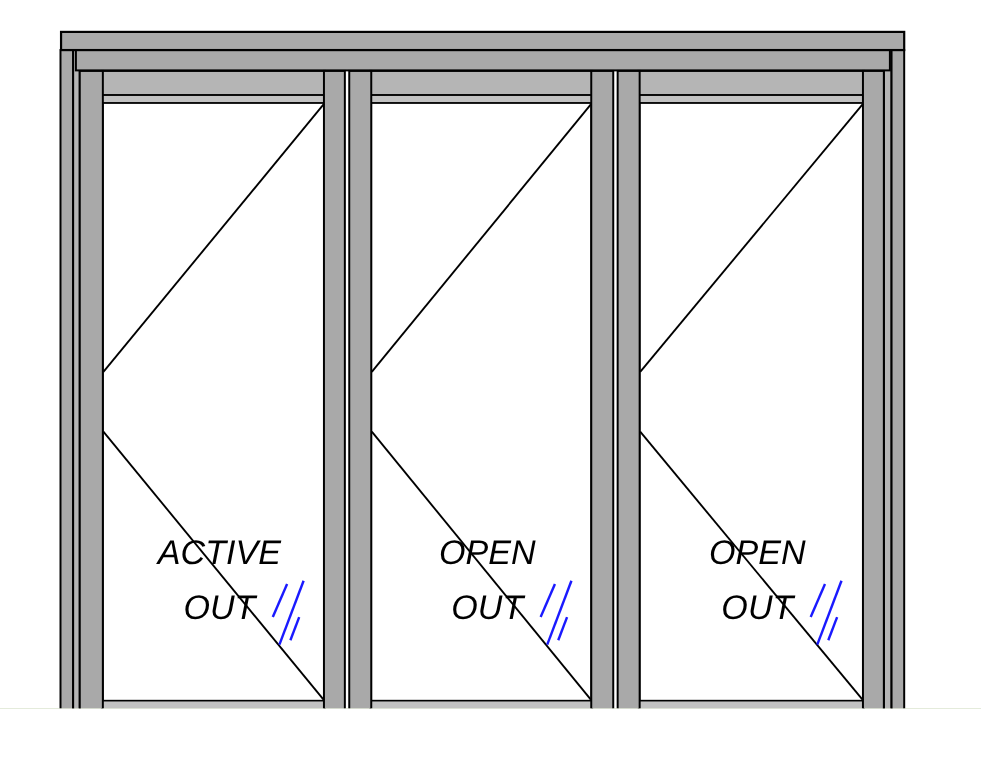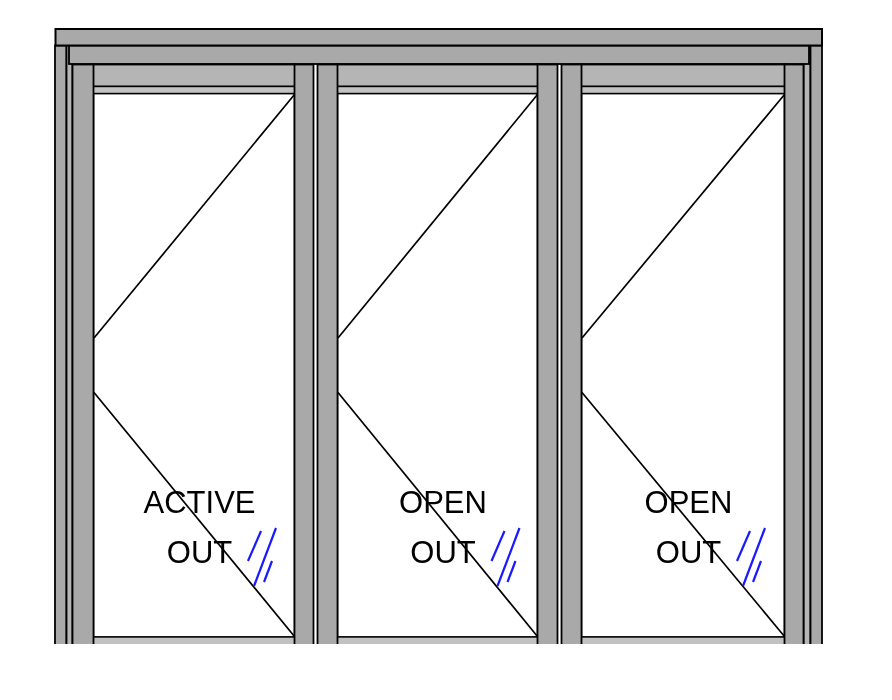--- a/index.html
+++ b/index.html
@@ -1,16 +1,16 @@
 <!DOCTYPE html>
 <html><head>
 <meta charset="utf-8">
 <style>
   html,body{margin:0;padding:0;background:#ffffff;}
-  .stage{position:relative;width:892px;height:644px;background:#4d7c0f;overflow:hidden;}
+  .stage{position:relative;width:892px;height:644px;background:#4d7c0f;overflow:hidden;font-style:italic;}
   svg{display:block;}
   #elev text{
     font-family:"Liberation Sans","DejaVu Sans",sans-serif;
     font-size:31px;
     fill:#000000;
   }
 </style>
 </head>
 <body>
 

